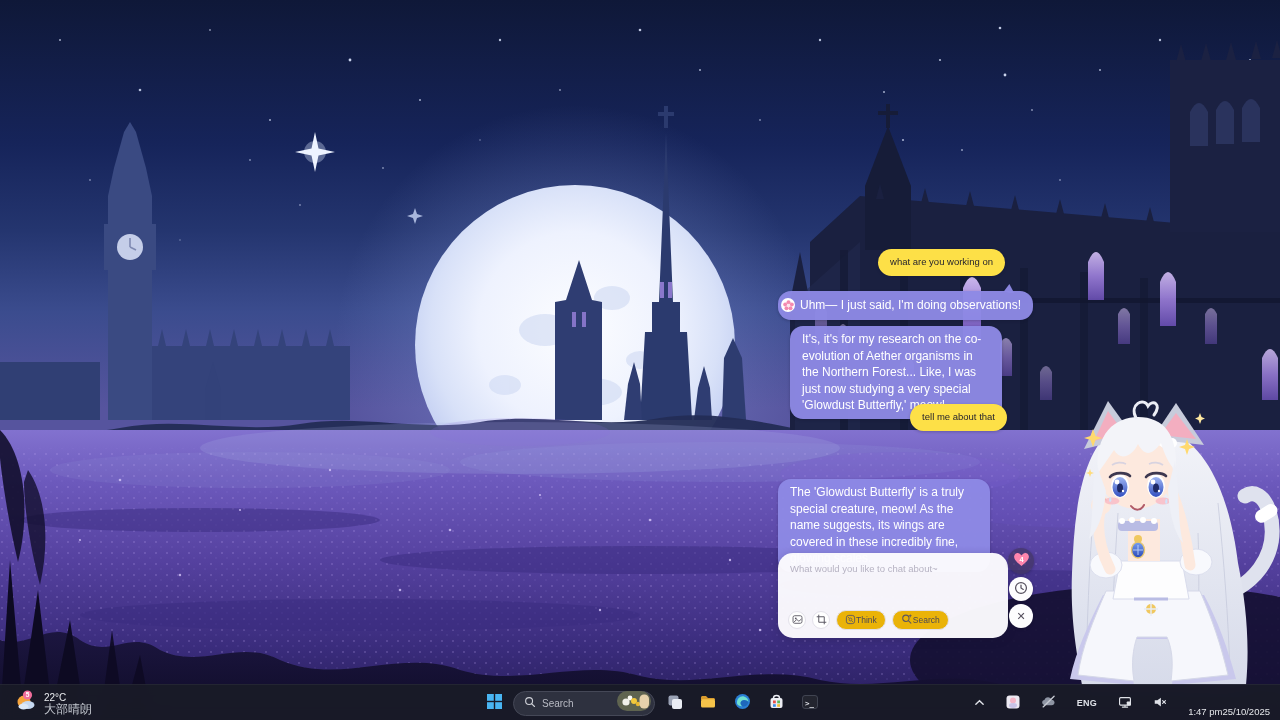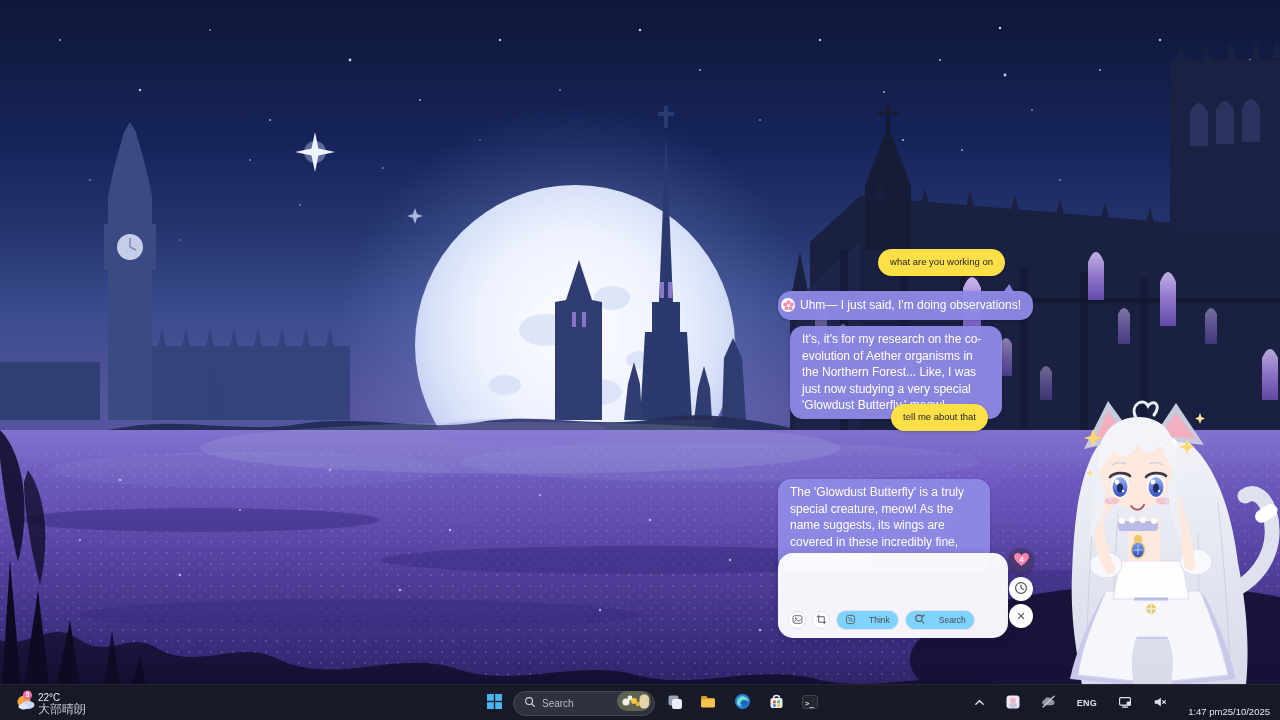--- a/index.html
+++ b/index.html
@@ -28,35 +28,35 @@
   .bubble em { font-style:italic; }
 
   .input-panel { position:absolute; left:778px; top:553px; width:230px; height:85px;
     background:rgba(252,251,254,.97); border-radius:15px; box-shadow:0 2px 8px rgba(20,20,50,.25); }
   .input-panel textarea { position:absolute; left:6px; top:6px; width:214px; height:42px; border:none; outline:none;
     background:transparent; resize:none; font-family:inherit; font-size:9.5px; color:#3a3742; padding:4px 6px; }
   .input-panel textarea::placeholder { color:#b6b2c2; }
   .chat-toolbar { position:absolute; left:10px; bottom:8px; display:flex; align-items:center; gap:6px; }
   .icon-btn { width:18px; height:18px; border-radius:50%; background:#fff; border:1px solid #e3e1ea;
     display:flex; align-items:center; justify-content:center; cursor:pointer; padding:0; }
-  .pill-btn { height:20px; border-radius:10px; background:#7dd3fc; border:1px solid #e3e1ea; padding:0 8px;
-    display:flex; align-items:center; gap:13px; font-size:8.5px; color:#4c4955; cursor:pointer;
+  .pill-btn { height:20px; border-radius:10px; background:#eab308; border:1px solid #e3e1ea; padding:0 8px;
+    display:flex; align-items:center; gap:0; font-size:8.5px; color:#4c4955; cursor:pointer;
     font-family:inherit; }
 
   .side-col button { position:absolute; border:none; padding:0; display:flex; align-items:center; justify-content:center;
     border-radius:50%; cursor:pointer; z-index:2; box-shadow:0 1px 3px rgba(15,15,40,.3); }
   .btn-heart { left:1008px; top:548px; width:26px; height:26px; background:rgba(64,52,88,.6); }
   .btn-clock { left:1009px; top:577px; width:24px; height:24px; background:#fdfdfe; }
   .btn-close { left:1009px; top:604px; width:24px; height:24px; background:#fdfdfe;
     color:#55505e; font-size:11px; line-height:1; }
 
   
   .taskbar { position:absolute; left:0; top:684px; width:1280px; height:36px; z-index:3;
     background:rgba(25,27,39,.92); backdrop-filter:blur(8px); border-top:1px solid rgba(255,255,255,.05); }
-  .weather { position:absolute; left:6px; top:0; height:36px; display:flex; align-items:center; 
+  .weather { position:absolute; left:6px; top:0; height:36px; display:flex; align-items:center; gap:6px;
     padding:0 8px; border-radius:4px; cursor:pointer; }
   .weather .w-temp { font-size:10px; color:#e9ebef; line-height:12px; }
   .weather .w-cond { font-size:12px; color:#c4c8d0; line-height:11px; }
   .tb-center { position:absolute; left:479px; top:0; height:36px; display:flex; align-items:center; gap:4px; }
   .tb-btn { width:30px; height:30px; border:none; background:transparent; border-radius:5px; display:flex;
     align-items:center; justify-content:center; cursor:pointer; padding:0; }
   .search-pill { display:flex; align-items:center; height:25px; width:142px; background:#2e313f;
     border:1px solid #454857; border-radius:13px; padding:0 3px 0 10px; gap:6px; cursor:text; }
   .search-pill input { flex:1; min-width:0; border:none; outline:none; background:transparent; color:#cfd1d8;
     font-size:10px; font-family:inherit; }
@@ -411,30 +411,31 @@
             <circle cx="5.5" cy="5.4" r="1.7" fill="#fde3ec"></circle>
           </svg>
       </span>
       <span>Uhm— I just said, I'm doing observations!</span>
     </div>
 
     <div class="bubble asst multi" style="left:778px; top:326px;margin-left:12px;">
       <span>It's, it's for my research on the co-evolution of Aether organisms in the Northern Forest... Like, I was just now studying a very special 'Glowdust Butterfly,' meow!</span>
     </div>
 
-    <div class="bubble user" style="top:404px; right:292px;">
+    <div class="bubble user" style="top:404px; right:273px;">
       <span>tell me about that</span>
     </div>
 
 
     <div class="bubble asst multi" style="left:778px; top:479px;">
       <span>The 'Glowdust Butterfly' is a truly special creature, meow! As the name suggests, its wings are covered in these incredibly fine, glowing scales.</span>
     </div>
 
     <div class="input-panel">
+      <textarea placeholder="What would you like to chat about~" style=""></textarea>
       <div class="chat-toolbar">
         <button class="icon-btn" title="">
           <span>
             <svg width="11" height="11" viewBox="0 0 16 16">
                 <rect x="1.5" y="2.5" width="13" height="11" rx="2.5" fill="none" stroke="#5a5662" stroke-width="1.3"></rect>
                 <circle cx="5.5" cy="6.5" r="1.3" fill="#5a5662"></circle>
                 <path d="M3 11.5 L7 8 L10 10.5 L13.5 7.5" fill="none" stroke="#5a5662" stroke-width="1.3"></path>
               </svg>
           </span>
         </button>

